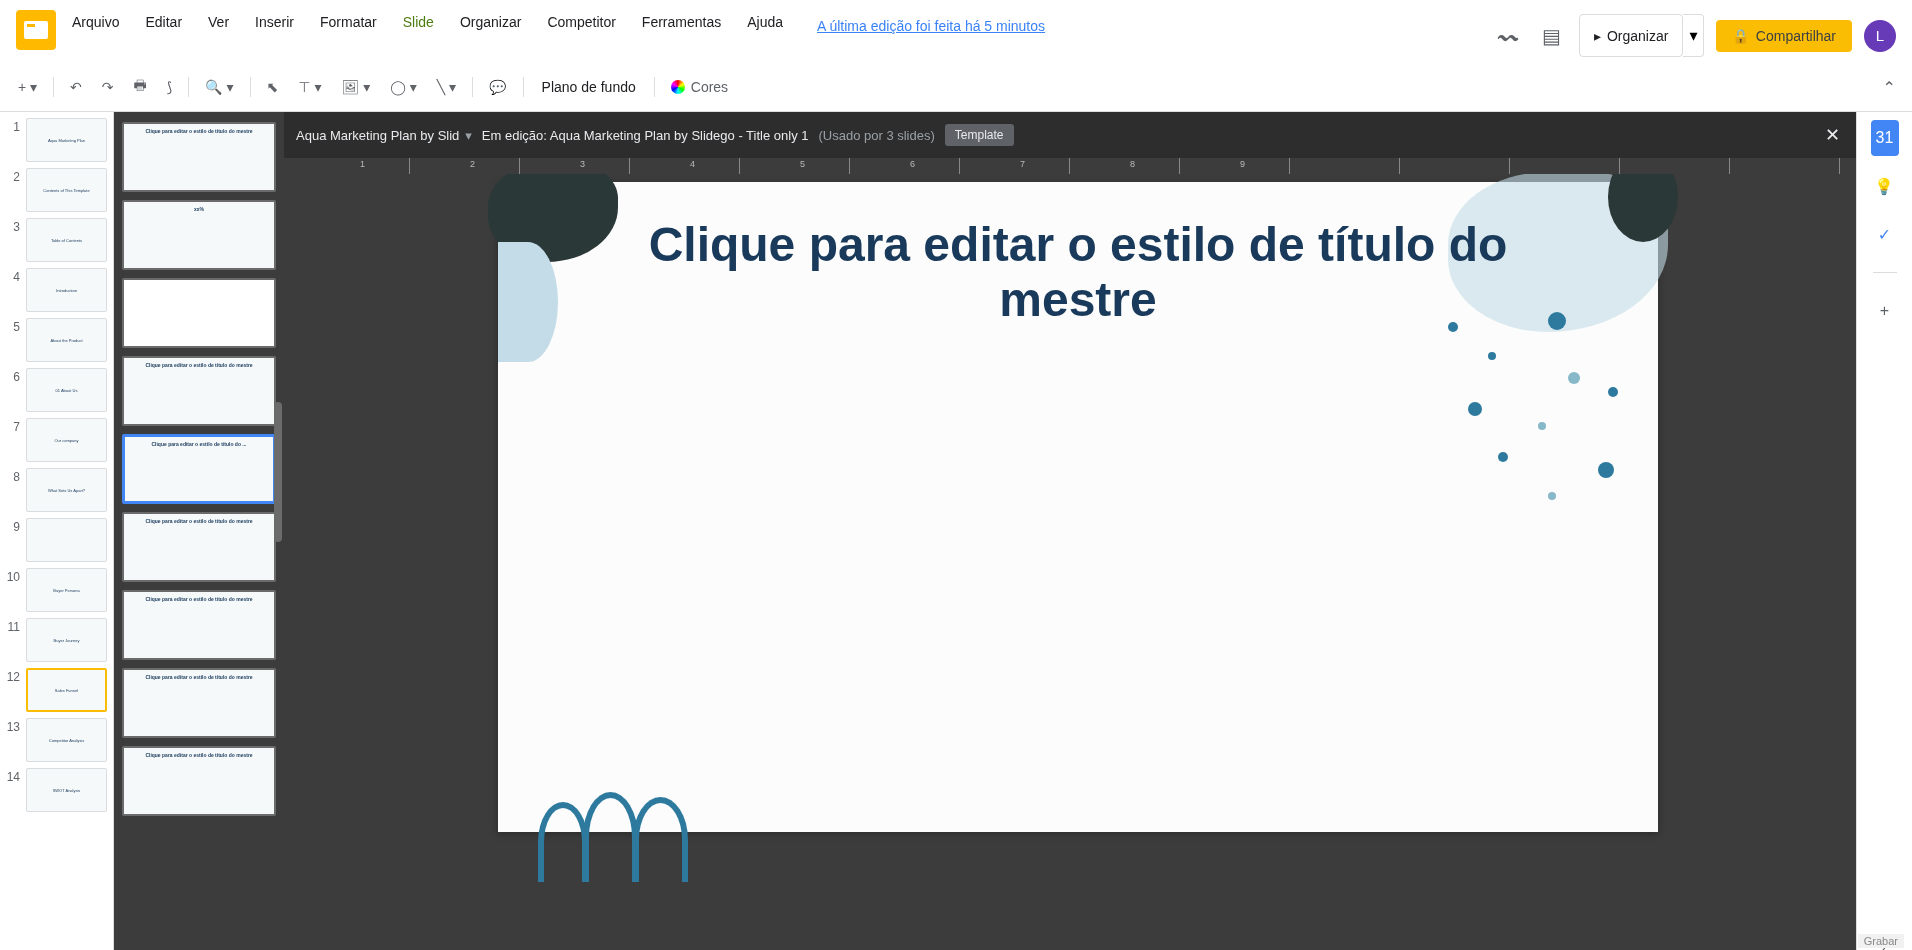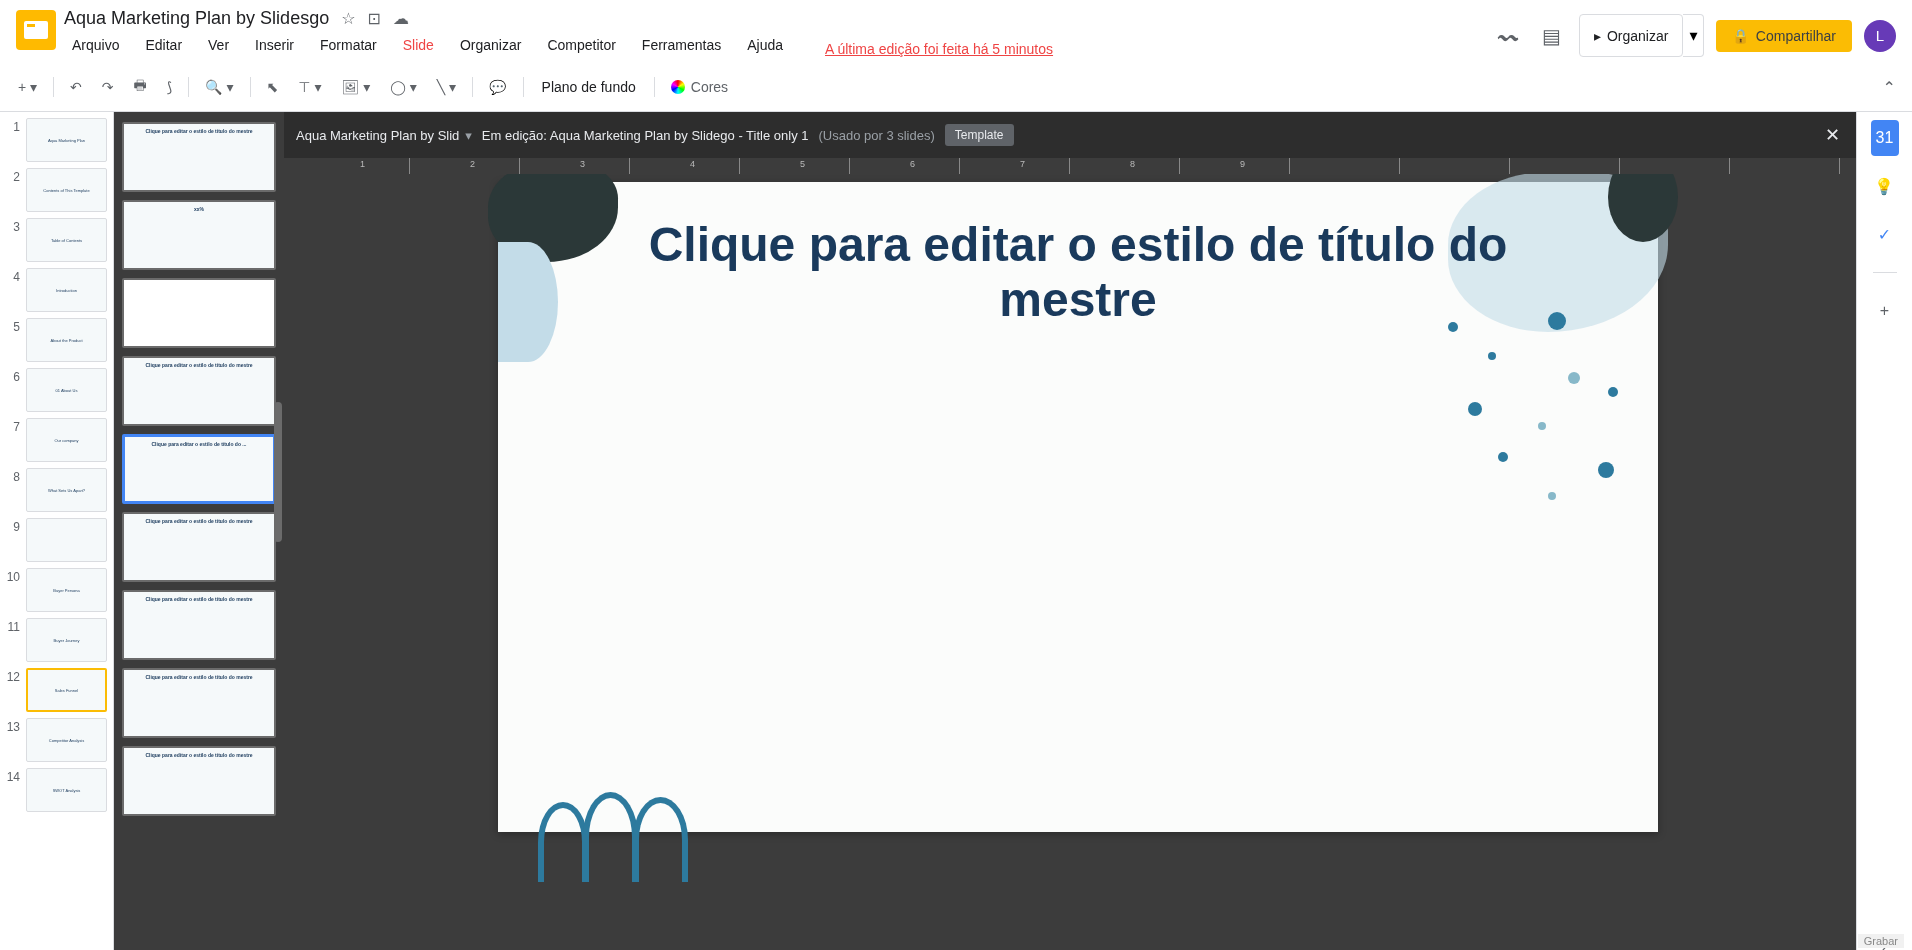--- a/index.html
+++ b/index.html
@@ -7,22 +7,22 @@
 .header{display:flex;align-items:flex-start;padding:6px 16px 0;gap:8px}
 .logo{width:40px;height:40px;background:#ffba00;border-radius:4px;display:flex;align-items:center;justify-content:center;margin-top:4px}
 .logo-inner{width:24px;height:18px;background:#fff;border-radius:2px;position:relative}
 .logo-inner::after{content:'';position:absolute;left:3px;top:3px;width:8px;height:3px;background:#ffba00}
 .title-area{flex:1}
 .title-row{display:flex;align-items:center;gap:12px;padding-top:2px}
 .doc-title{font-size:18px;color:#202124}
 .title-icon{color:#5f6368;font-size:16px;cursor:pointer}
 .menu-row{display:flex;gap:10px;padding-top:4px;align-items:flex-end}
 .menu-item{padding:4px 8px;font-size:14px;color:#202124;cursor:pointer;border-radius:4px}
-.menu-item.disabled{color:#ef4444}
-.last-edit{color:#ef4444;text-decoration:underline;font-size:14px;margin-left:24px;cursor:pointer}
+.menu-item.disabled{color:#4d7c0f}
+.last-edit{color:#3b82f6;text-decoration:underline;font-size:14px;margin-left:16px;cursor:pointer}
 .header-right{display:flex;align-items:center;gap:12px;padding-top:8px}
 .hr-icon{color:#5f6368;font-size:20px;cursor:pointer;padding:6px}
 .present-btn{display:flex;align-items:center;gap:6px;border:1px solid #dadce0;border-radius:4px;padding:8px 14px;cursor:pointer;font-size:14px;color:#202124}
 .present-btn-drop{border:1px solid #dadce0;border-left:none;border-radius:0 4px 4px 0;padding:11px 6px;cursor:pointer}
 .share-btn{background:#fbbc04;display:flex;align-items:center;gap:6px;padding:8px 16px;border-radius:4px;cursor:pointer;font-size:14px;font-weight:500;color:#3c4043}
 .avatar{width:32px;height:32px;border-radius:50%;background:#673ab7;color:#fff;display:flex;align-items:center;justify-content:center;font-size:15px}
 .toolbar{display:flex;align-items:center;padding:6px 10px;border-bottom:1px solid #dadce0;gap:4px;margin-top:6px}
 .tb-btn{padding:6px 8px;cursor:pointer;color:#5f6368;border-radius:4px;display:flex;align-items:center;gap:2px;font-size:14px}
 .tb-sep{width:1px;height:20px;background:#dadce0;margin:0 4px}
 .tb-text{font-size:14px;color:#202124;padding:6px 10px;cursor:pointer}
@@ -66,26 +66,20 @@
 .grabar{position:fixed;bottom:2px;right:8px;font-size:11px;color:#888;background:#f1f1f1;padding:1px 6px}
 </style>
 </head>
 <body>
 
 <div class="header">
   <div class="logo">
       <div class="logo-inner"></div>
     </div>
   <div class="title-area">
-    <div class="title-row">
-      <span class="doc-title">Aqua Marketing Plan by Slidesgo</span>
-      <span class="title-icon">☆</span>
-      <span class="title-icon">⊡</span>
-      <span class="title-icon">☁</span>
-    </div>
     <div class="menu-row">
       <span class="menu-item">Arquivo</span>
       <span class="menu-item">Editar</span>
       <span class="menu-item">Ver</span>
       <span class="menu-item">Inserir</span>
       <span class="menu-item">Formatar</span>
       <span class="menu-item disabled">Slide</span>
       <span class="menu-item">Organizar</span>
       <span class="menu-item">Competitor</span>
       <span class="menu-item">Ferramentas</span>

